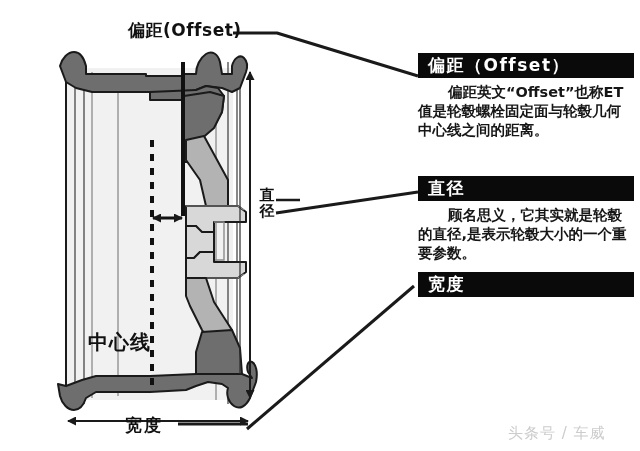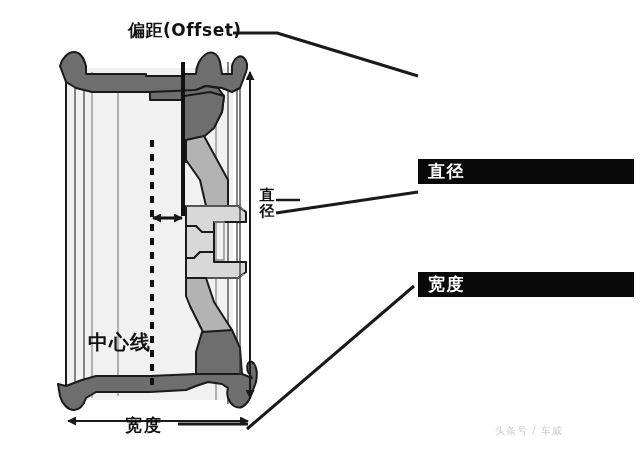--- a/index.html
+++ b/index.html
@@ -86,29 +86,29 @@
     margin-top: 5px;
     font-size: 14.5px;
     font-weight: bold;
     line-height: 1.32;
     color: #161616;
     text-indent: 30px;
     letter-spacing: 0px;
     word-break: break-all;
   }
   #panel-offset { left: 418px; top: 53px; }
-  #panel-diameter { left: 418px; top: 159px; }
+  #panel-diameter { left: 418px; top: 176px; }
   #panel-width { left: 418px; top: 272px; }
 
   
   #watermark {
     position: absolute;
-    left: 495px;
+    left: 508px;
     top: 424px;
-    font-size: 10px;
+    font-size: 15px;
     color: #cccccc;
     letter-spacing: 1px;
     white-space: nowrap;
   }
 </style>
 </head>
 <body>
 
 <div id="stage">
 
@@ -235,23 +235,28 @@
 
   <div class="diag-label" id="label-center">中心线</div>
 
   <div class="diag-label" id="label-width">宽度</div>
 
   <div class="diag-label" id="label-diameter">
     <span>直</span>
     <span>径</span>
   </div>
 
+  <div class="panel" id="panel-offset">
+    <div class="panel-header">偏距（Offset）</div>
+    <div class="panel-body">偏距英文“Offset”也称ET值是轮毂螺栓固定面与轮毂几何中心线之间的距离。</div>
+  </div>
 
   <div class="panel" id="panel-diameter">
     <div class="panel-header">直径</div>
+    <div class="panel-body">顾名思义，它其实就是轮毂的直径,是表示轮毂大小的一个重要参数。</div>
   </div>
 
   <div class="panel" id="panel-width">
     <div class="panel-header">宽度</div>
   </div>
 
   <div id="watermark">头条号 / 车威</div>
 
 </div>
 

